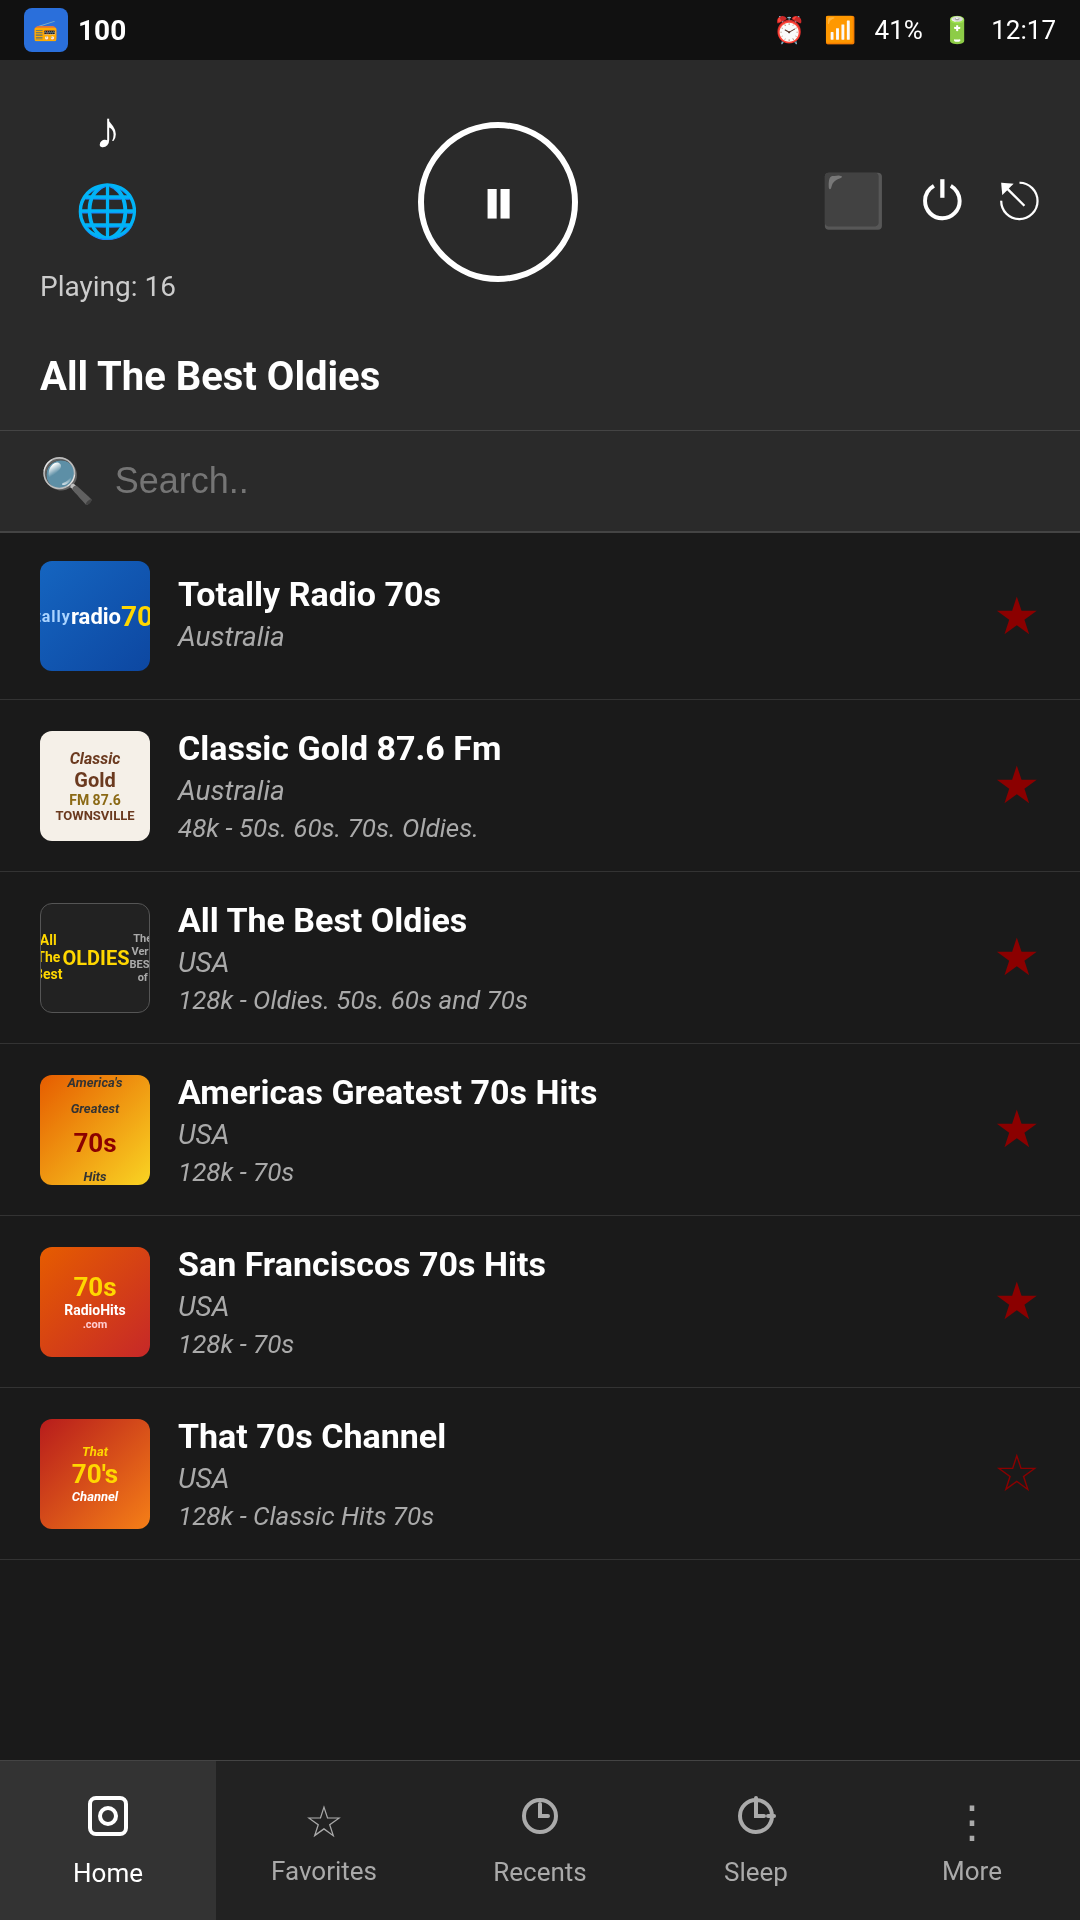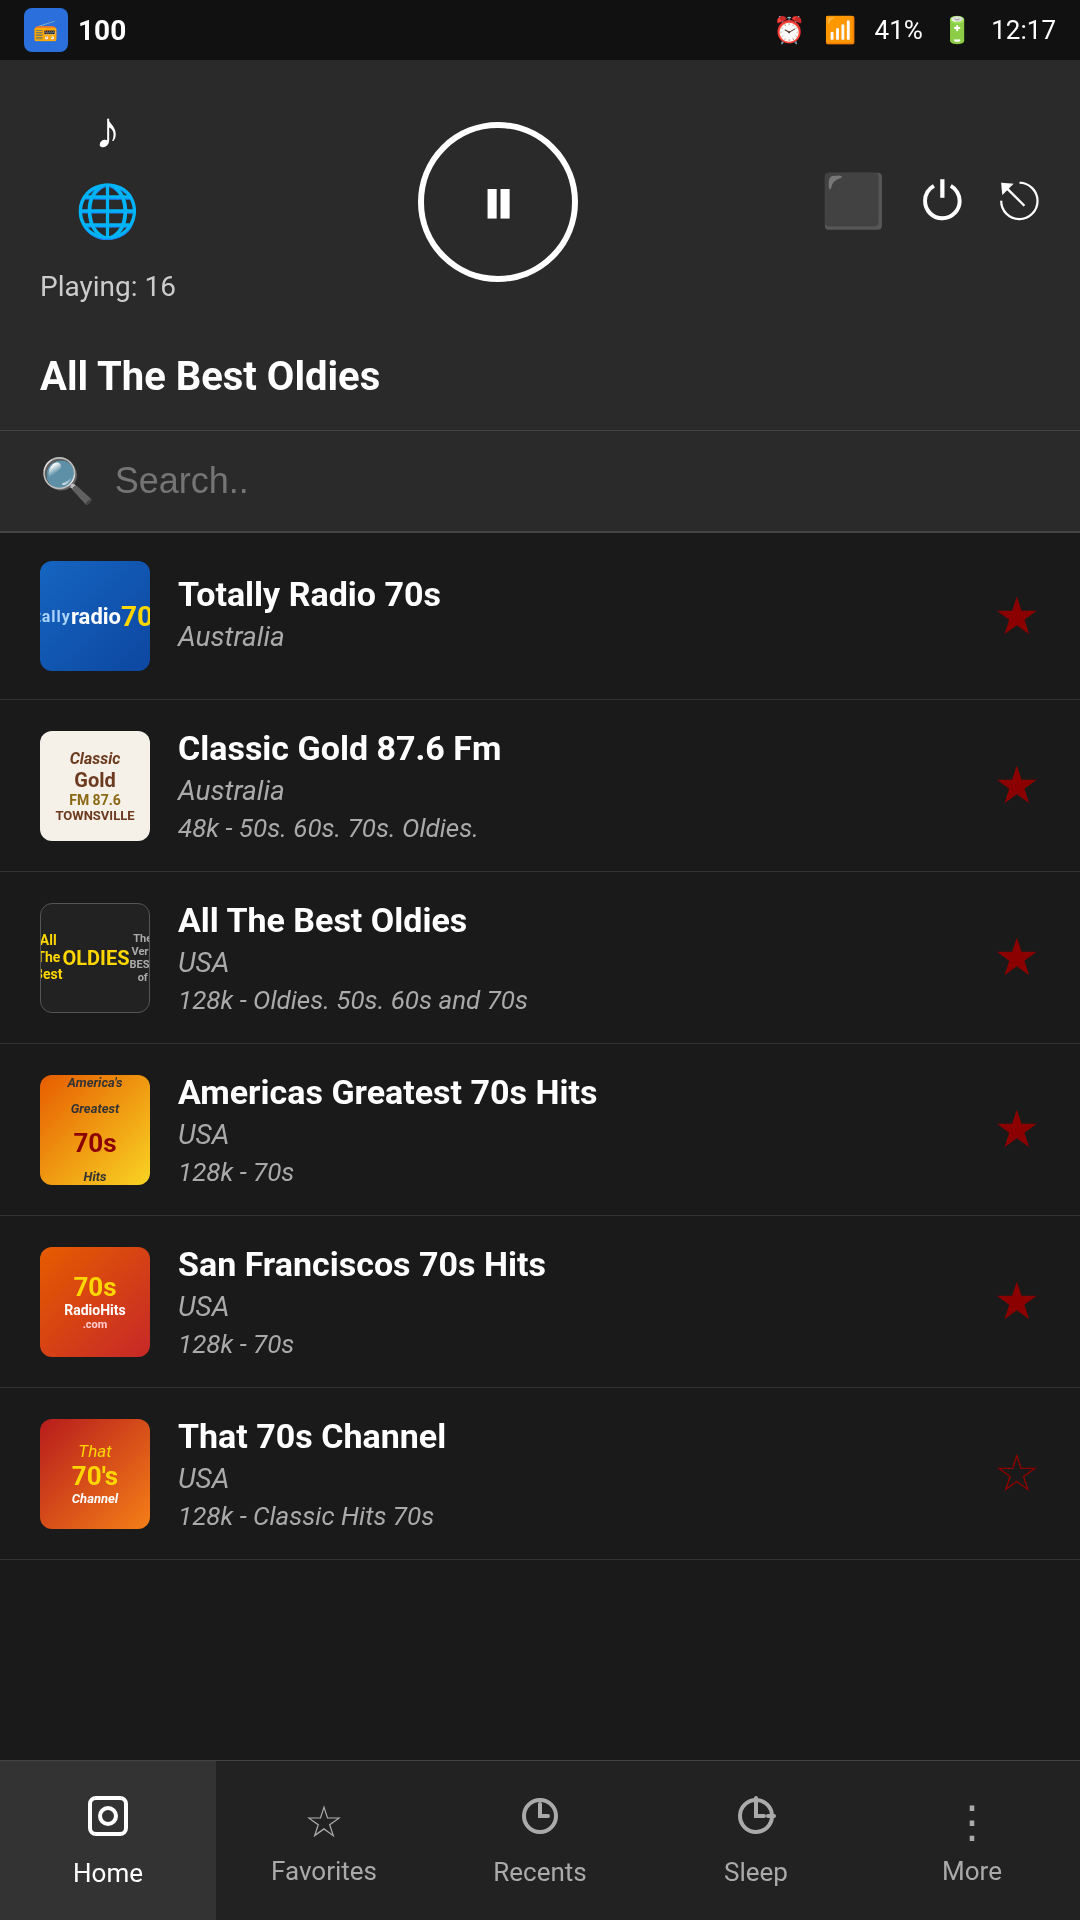--- a/index.html
+++ b/index.html
@@ -364,21 +364,21 @@
     <div class="station-info">
       <div class="station-name">San Franciscos 70s Hits</div>
       <div class="station-country">USA</div>
       <div class="station-meta">128k - 70s</div>
     </div>
     <span class="star-icon">★</span>
   </div>
 
   <div class="station-item">
     <div class="station-logo logo-that-70s" style="flex-direction:column; display:flex; align-items:center; justify-content:center;">
-      <span style="font-size:17px; color:#ffd700; font-weight:normal; font-style:italic;">That</span>
+      <span style="font-size:13px; color:#ffd700; font-weight:bold; font-style:italic;">That</span>
       <span style="font-size:26px; color:#ffd700; font-weight:bold;">70's</span>
       <span style="font-size:13px; color:#fff; font-style:italic;">Channel</span>
     </div>
     <div class="station-info">
       <div class="station-name">That 70s Channel</div>
       <div class="station-country">USA</div>
       <div class="station-meta">128k - Classic Hits 70s</div>
     </div>
     <span class="star-icon star-empty">☆</span>
   </div>

